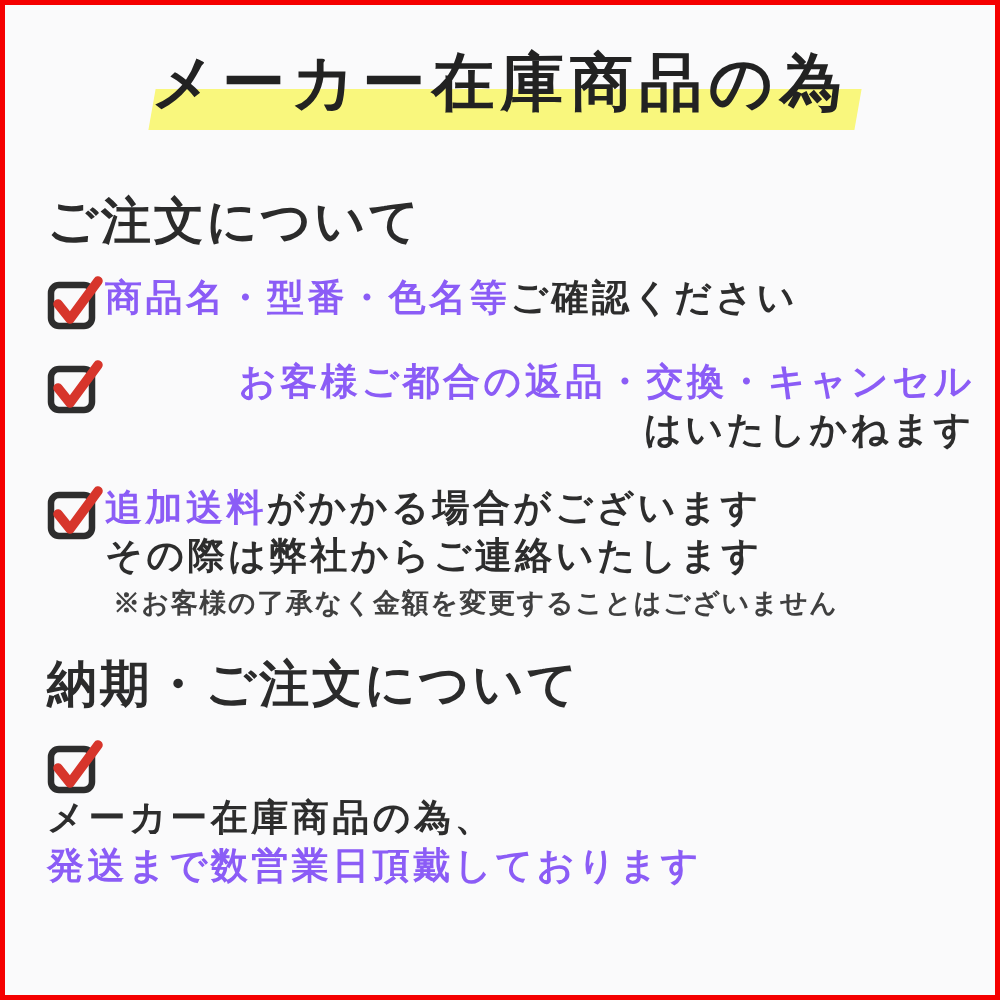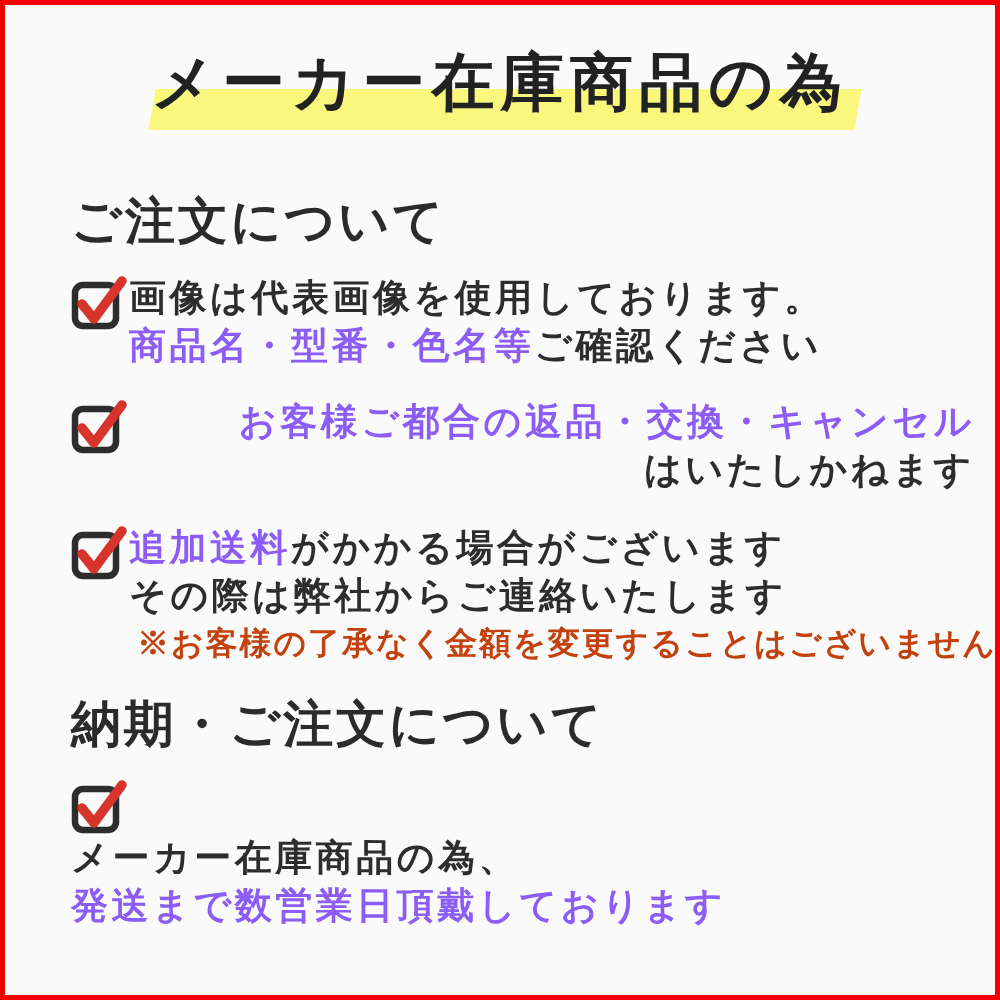--- a/index.html
+++ b/index.html
@@ -34,21 +34,21 @@
     margin: 0;
     font-size: 63px;
     line-height: 1.02;
     font-weight: bold;
     letter-spacing: 0.10em;
     color: #222222;
     white-space: nowrap;
   }
 
   
-  .content { padding-left: 66px; padding-right: 20px; }
+  .content { padding-left: 42px; padding-right: 20px; }
   .section-heading {
     margin: 0;
     font-size: 50px;
     line-height: 1.05;
     font-weight: bold;
     letter-spacing: 0.055em;
     color: #2b2b2b;
     white-space: nowrap;
   }
   .section-heading.first { margin-top: 78px; }
@@ -79,25 +79,25 @@
     line-height: 48px;
     font-weight: bold;
     letter-spacing: 0.095em;
     white-space: nowrap;
   }
   .seg.blk { color: #2d2d2d; }
   .seg.red { color: #8b5cf6; }
   .note {
     margin-top: 8px;
     margin-left: 8px;
-    font-size: 32px;
+    font-size: 27px;
     line-height: 30px;
     font-weight: bold;
     letter-spacing: 0.06em;
-    color: #c2410c;
+    color: #404040;
     white-space: nowrap;
   }
 </style>
 </head>
 <body>
 
 <div class="title-wrap">
   <span class="title-highlight"></span>
   <h1 class="page-title">メーカー在庫商品の為</h1>
 </div>
@@ -107,21 +107,20 @@
   <h2 class="section-heading first">ご注文について</h2>
 
   <div class="item item-1">
     <span class="checkbox">
       <svg width="58" height="56" viewBox="0 0 58 56">
         <rect x="4" y="11" width="41" height="41" rx="8" fill="none" stroke="#2d2d2d" stroke-width="6.5"></rect>
         <path d="M11 30 L23 45 L51 7" fill="none" stroke="#d7352b" stroke-width="9.5" stroke-linecap="round" stroke-linejoin="round"></path>
       </svg>
     </span>
     <div class="item-text">
-      <div class="line"><span class="seg blk">画像は代表画像を使用しております。</span></div>
       <div class="line"><span class="seg red">商品名・型番・色名等</span><span class="seg blk">ご確認ください</span></div>
     </div>
   </div>
 
   <div class="item item-2">
     <span class="checkbox">
       <svg width="58" height="56" viewBox="0 0 58 56">
         <rect x="4" y="11" width="41" height="41" rx="8" fill="none" stroke="#2d2d2d" stroke-width="6.5"></rect>
         <path d="M11 30 L23 45 L51 7" fill="none" stroke="#d7352b" stroke-width="9.5" stroke-linecap="round" stroke-linejoin="round"></path>
       </svg>

